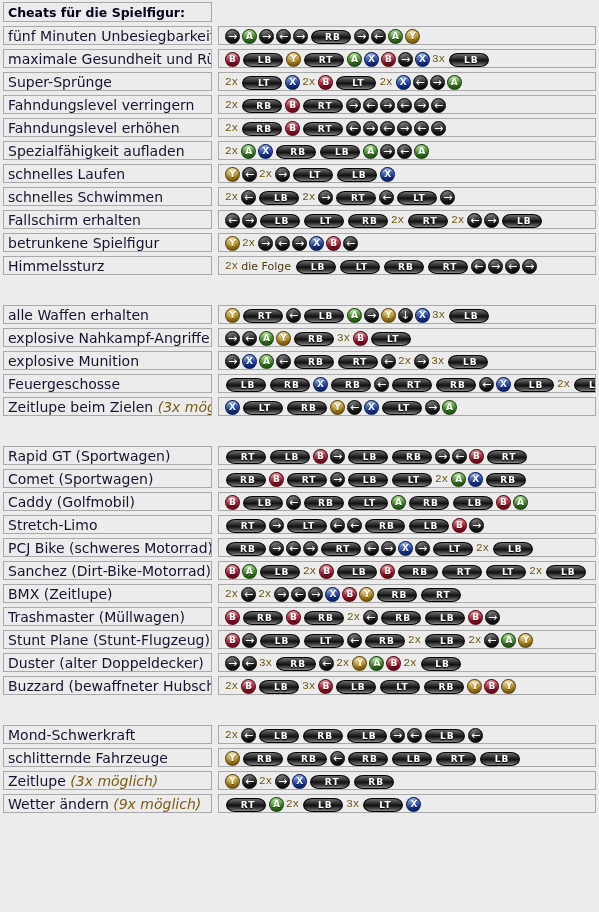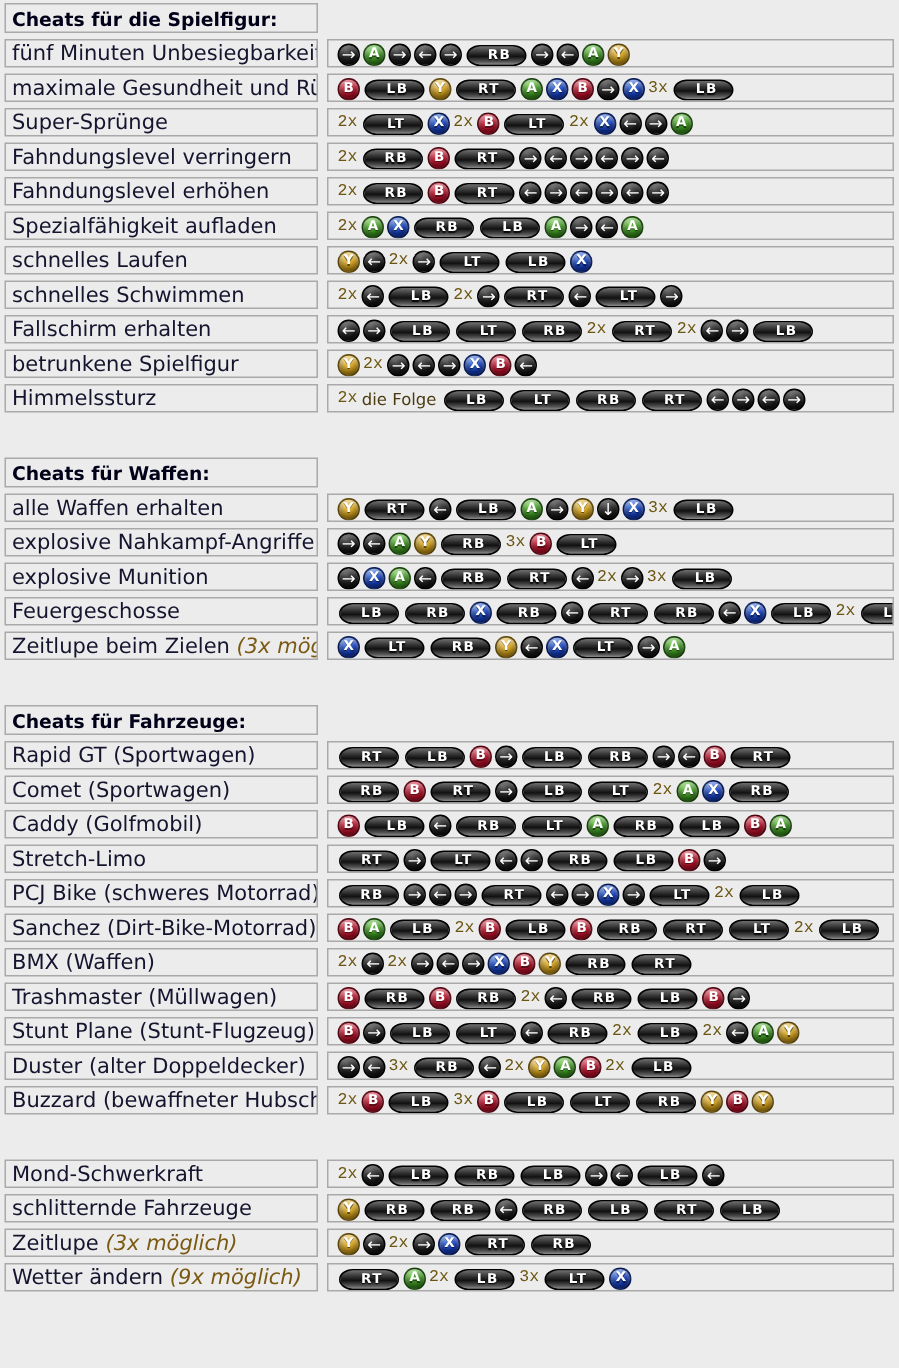--- a/index.html
+++ b/index.html
@@ -211,28 +211,20 @@
           </td>
         </tr>
         <tr class="spacer">
           <td class="name">
             <div class="cell"></div>
           </td>
           <td class="seq">
             <div class="cell"></div>
           </td>
         </tr>
-        <tr class="hdr">
-          <td class="name">
-            <div class="cell">Cheats für Waffen:</div>
-          </td>
-          <td class="seq">
-            <div class="cell"></div>
-          </td>
-        </tr>
         <tr>
           <td class="name">
             <div class="cell nm"><span>alle Waffen erhalten</span></div>
           </td>
           <td class="seq">
             <div class="cell sq"><span class="tok btn btn-y"><span>Y</span></span><span class="tok sh"><span>RT</span></span><span class="tok arr"><span>←</span></span><span class="tok sh"><span>LB</span></span><span class="tok btn btn-a"><span>A</span></span><span class="tok arr"><span>→</span></span><span class="tok btn btn-y"><span>Y</span></span><span class="tok arr"><span>↓</span></span><span class="tok btn btn-x"><span>X</span></span><span class="mult tok">3x</span><span class="tok sh"><span>LB</span></span></div>
           </td>
         </tr>
         <tr>
           <td class="name">
@@ -267,28 +259,20 @@
           </td>
         </tr>
         <tr class="spacer">
           <td class="name">
             <div class="cell"></div>
           </td>
           <td class="seq">
             <div class="cell"></div>
           </td>
         </tr>
-        <tr class="hdr">
-          <td class="name">
-            <div class="cell">Cheats für Fahrzeuge:</div>
-          </td>
-          <td class="seq">
-            <div class="cell"></div>
-          </td>
-        </tr>
         <tr>
           <td class="name">
             <div class="cell nm"><span>Rapid GT (Sportwagen)</span></div>
           </td>
           <td class="seq">
             <div class="cell sq"><span class="tok sh"><span>RT</span></span><span class="tok sh"><span>LB</span></span><span class="tok btn btn-b"><span>B</span></span><span class="tok arr"><span>→</span></span><span class="tok sh"><span>LB</span></span><span class="tok sh"><span>RB</span></span><span class="tok arr"><span>→</span></span><span class="tok arr"><span>←</span></span><span class="tok btn btn-b"><span>B</span></span><span class="tok sh"><span>RT</span></span></div>
           </td>
         </tr>
         <tr>
           <td class="name">
@@ -325,21 +309,21 @@
         <tr>
           <td class="name">
             <div class="cell nm"><span>Sanchez (Dirt-Bike-Motorrad)</span></div>
           </td>
           <td class="seq">
             <div class="cell sq"><span class="tok btn btn-b"><span>B</span></span><span class="tok btn btn-a"><span>A</span></span><span class="tok sh"><span>LB</span></span><span class="mult tok">2x</span><span class="tok btn btn-b"><span>B</span></span><span class="tok sh"><span>LB</span></span><span class="tok btn btn-b"><span>B</span></span><span class="tok sh"><span>RB</span></span><span class="tok sh"><span>RT</span></span><span class="tok sh"><span>LT</span></span><span class="mult tok">2x</span><span class="tok sh"><span>LB</span></span></div>
           </td>
         </tr>
         <tr>
           <td class="name">
-            <div class="cell nm"><span>BMX (Waffen)</span></div>
+            <div class="cell nm"><span>BMX (Zeitlupe)</span></div>
           </td>
           <td class="seq">
             <div class="cell sq"><span class="mult tok">2x</span><span class="tok arr"><span>←</span></span><span class="mult tok">2x</span><span class="tok arr"><span>→</span></span><span class="tok arr"><span>←</span></span><span class="tok arr"><span>→</span></span><span class="tok btn btn-x"><span>X</span></span><span class="tok btn btn-b"><span>B</span></span><span class="tok btn btn-y"><span>Y</span></span><span class="tok sh"><span>RB</span></span><span class="tok sh"><span>RT</span></span></div>
           </td>
         </tr>
         <tr>
           <td class="name">
             <div class="cell nm"><span>Trashmaster (Müllwagen)</span></div>
           </td>
           <td class="seq">

